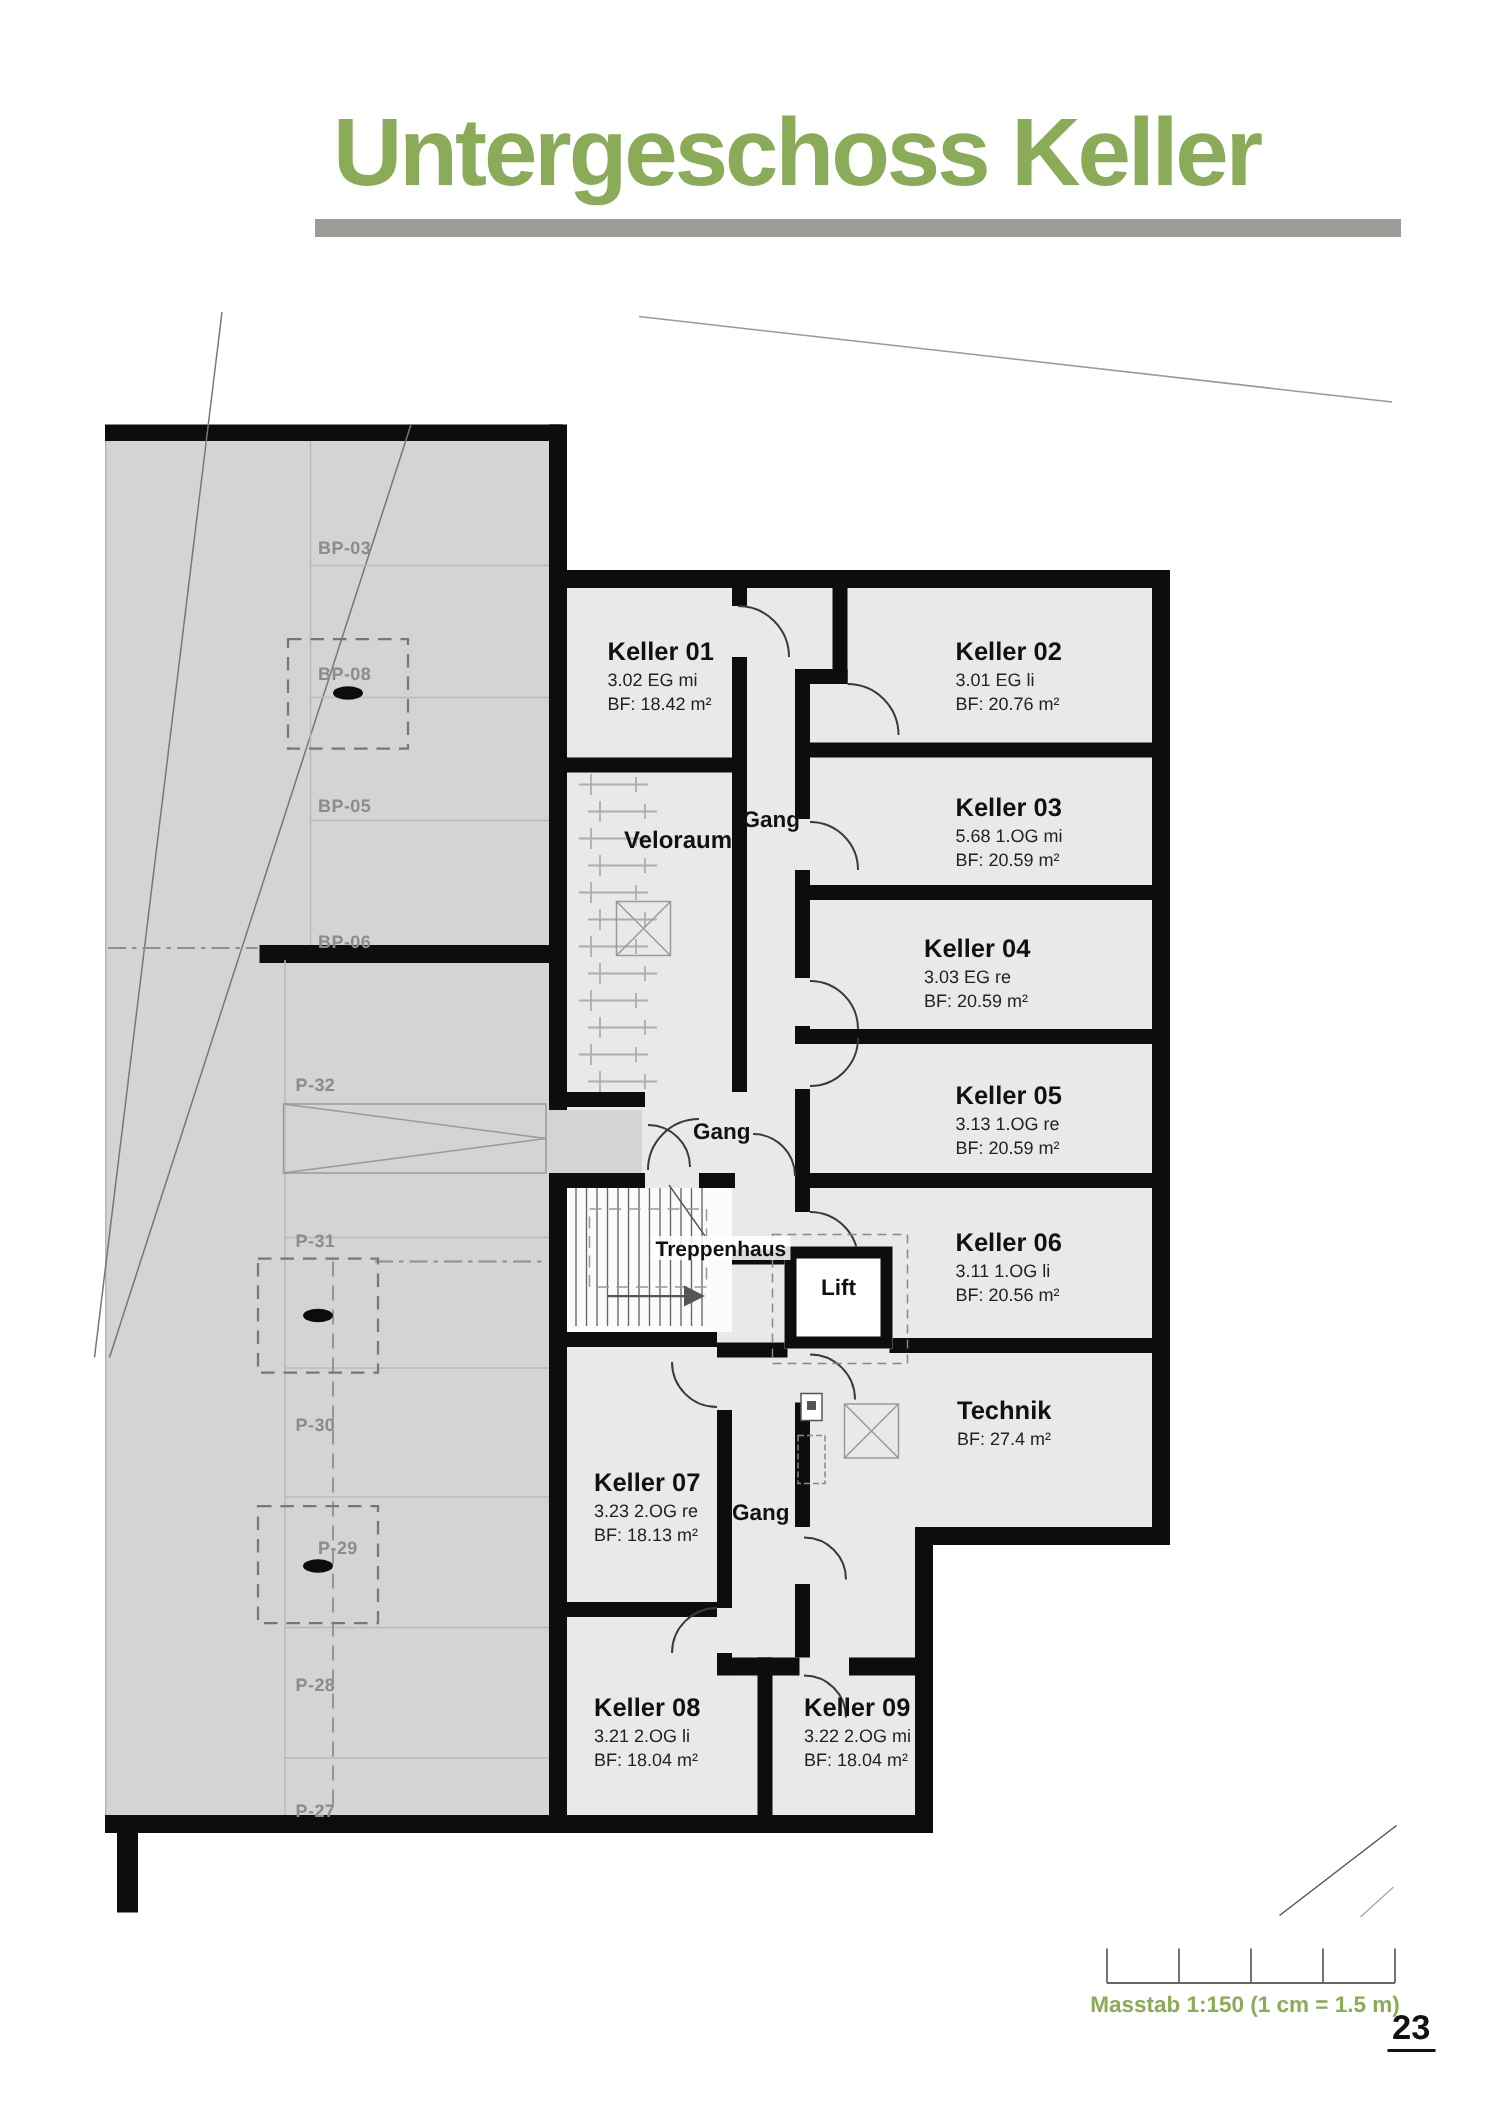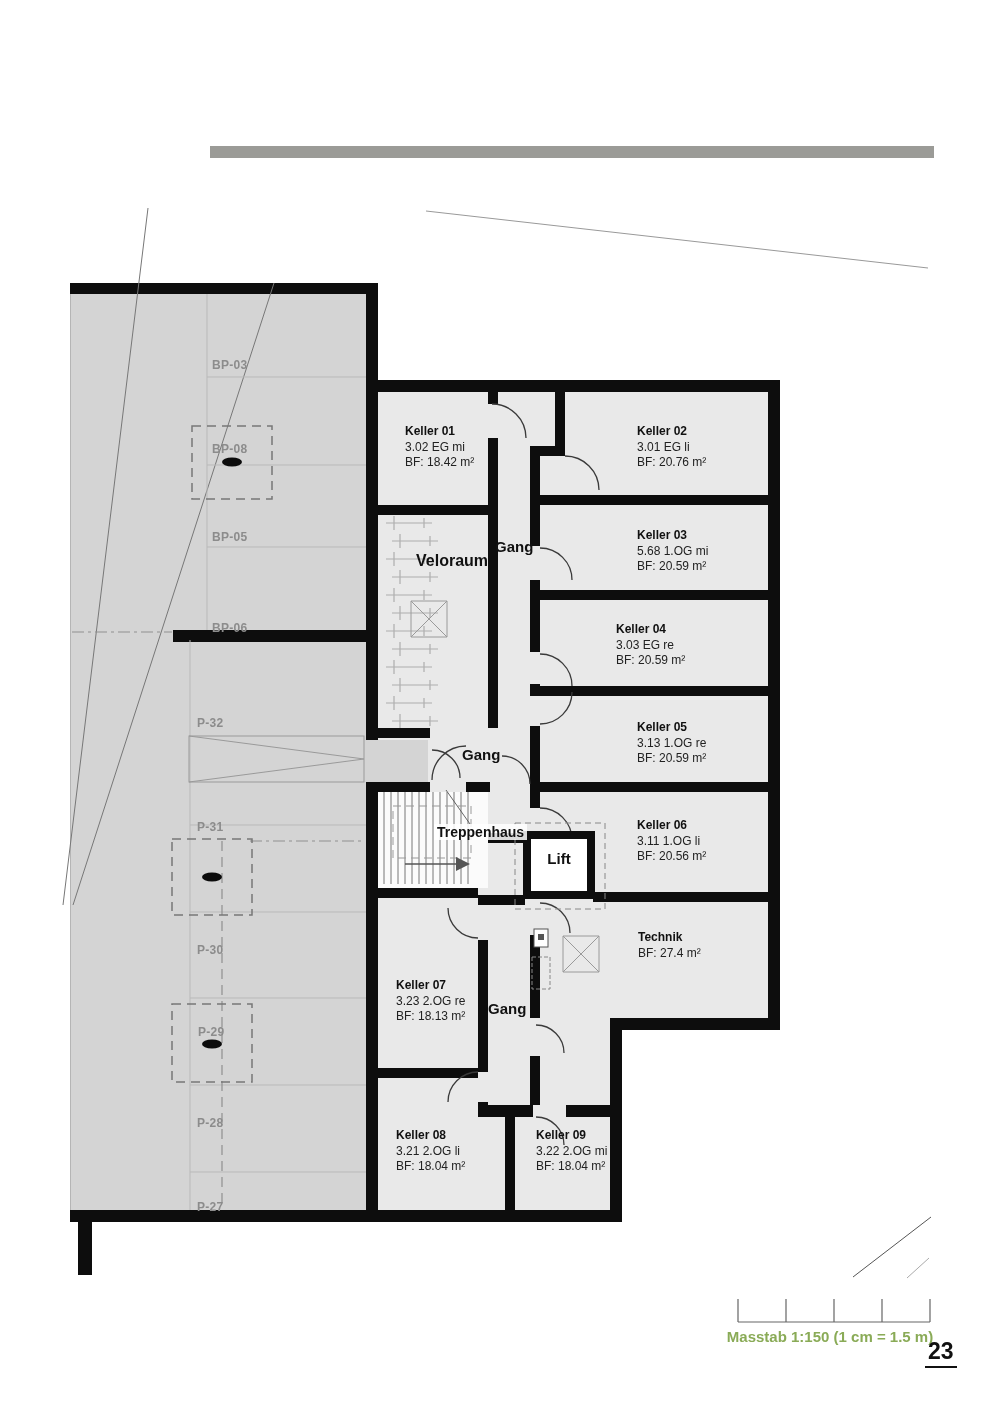--- a/index.html
+++ b/index.html
@@ -26,21 +26,21 @@
   #f-stairs{left:378px;top:792px;width:110px;height:96px;background:#fbfbfb;}
   
   .w{position:absolute;background:var(--wall,#0d0d0d);}
   
   #lift-box{
     position:absolute;left:523px;top:831px;width:72px;height:68px;
     border:8px solid var(--wall,#0d0d0d);background:#fff;box-sizing:border-box;
   }
   
   .room-label{position:absolute;line-height:1.3;white-space:nowrap;}
-  .room-label .rname{display:block;font-weight:700;font-size:12px;color:#111;}
+  .room-label .rname{display:block;font-weight:700;font-size:17px;color:#111;}
   .room-label .rsub{display:block;font-size:12px;color:#222;}
   .space-label{position:absolute;font-weight:700;font-size:15px;color:#111;white-space:nowrap;}
   #lbl-veloraum{font-size:16px;}
   #lbl-treppenhaus{font-size:14px;background:rgba(255,255,255,.85);padding:0 3px;}
   #lbl-lift{left:523px;top:850px;width:72px;text-align:center;}
   .stall-label{position:absolute;font-weight:700;font-size:12px;color:#8c8c8c;letter-spacing:.3px;white-space:nowrap;}
   
   #scale-label{
     position:absolute;left:705px;top:1328px;width:250px;text-align:center;
     font-weight:700;font-size:15px;color:var(--accent-green,#8aab57);white-space:nowrap;
@@ -49,20 +49,21 @@
     position:absolute;left:925px;top:1338px;font-weight:700;font-size:23px;color:#111;
     border-bottom:2.5px solid #111;padding:0 3px 1px 3px;
   }
   svg{position:absolute;left:0;top:0;pointer-events:none;}
 </style>
 </head>
 <body>
 
 <div id="page">
 
+  <div id="title">Untergeschoss Keller</div>
   <div id="title-rule"></div>
 
   <div class="fill" id="f-parking"></div>
   <div class="fill" id="f-main"></div>
   <div class="fill" id="f-lower"></div>
   <div class="fill" id="f-passage"></div>
   <div class="fill" id="f-stairs"></div>
 
   <div class="w" style="left:70px;top:283px;width:305px;height:11px"></div>
   <div class="w" style="left:366px;top:380px;width:414px;height:12px"></div>
@@ -252,20 +253,20 @@
   <div class="space-label" id="lbl-treppenhaus" style="left:434px;top:824px">Treppenhaus</div>
   <div class="space-label" id="lbl-lift">Lift</div>
 
   <div class="stall-label" style="left:212px;top:358px">BP-03</div>
   <div class="stall-label" style="left:212px;top:442px">BP-08</div>
   <div class="stall-label" style="left:212px;top:530px">BP-05</div>
   <div class="stall-label" style="left:212px;top:621px">BP-06</div>
   <div class="stall-label" style="left:197px;top:716px">P-32</div>
   <div class="stall-label" style="left:197px;top:820px">P-31</div>
   <div class="stall-label" style="left:197px;top:943px">P-30</div>
-  <div class="stall-label" style="left:198px;top:1025px">P-29</div>
+  <div class="stall-label" style="left:212px;top:1025px">P-29</div>
   <div class="stall-label" style="left:197px;top:1116px">P-28</div>
   <div class="stall-label" style="left:197px;top:1200px">P-27</div>
 
   <div id="scale-label">Masstab 1:150 (1 cm = 1.5 m)</div>
   <div id="page-number">23</div>
 
 </div>
 
 </body></html>

